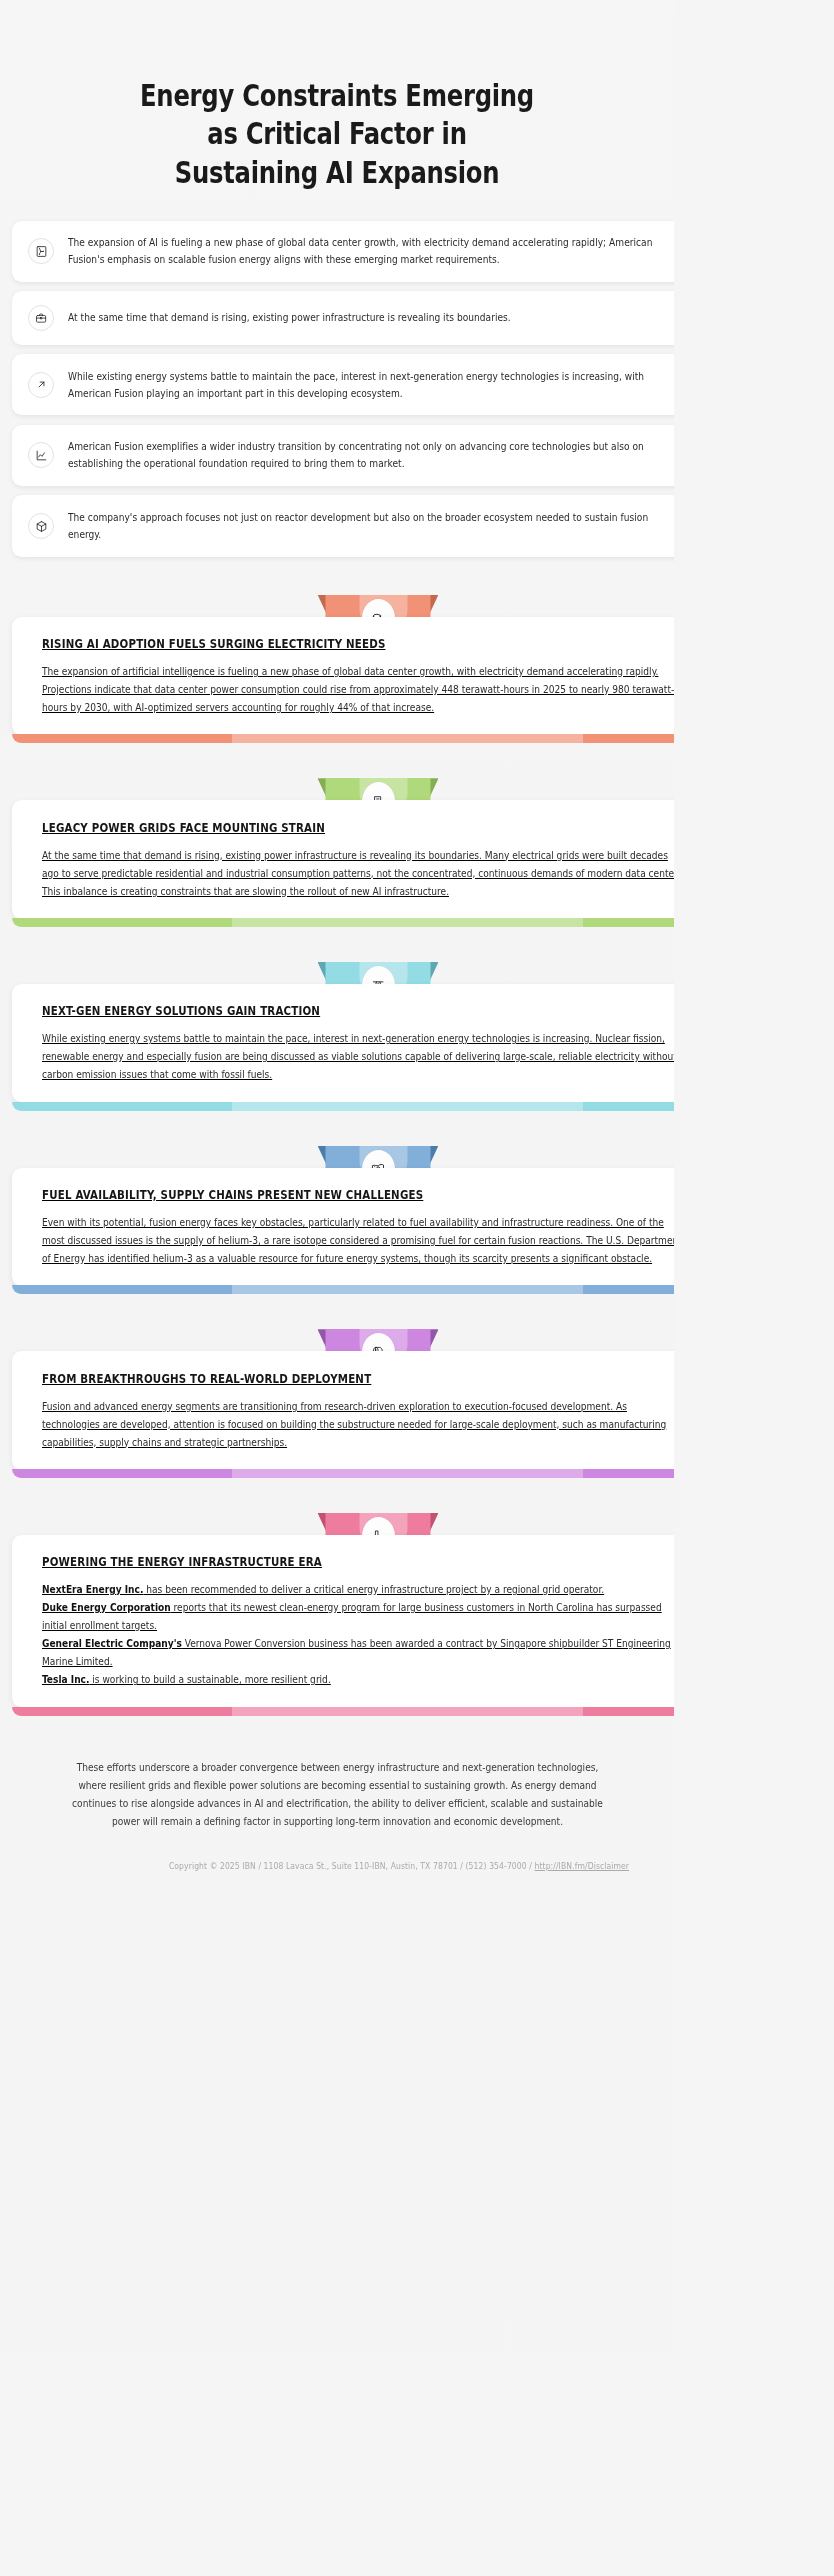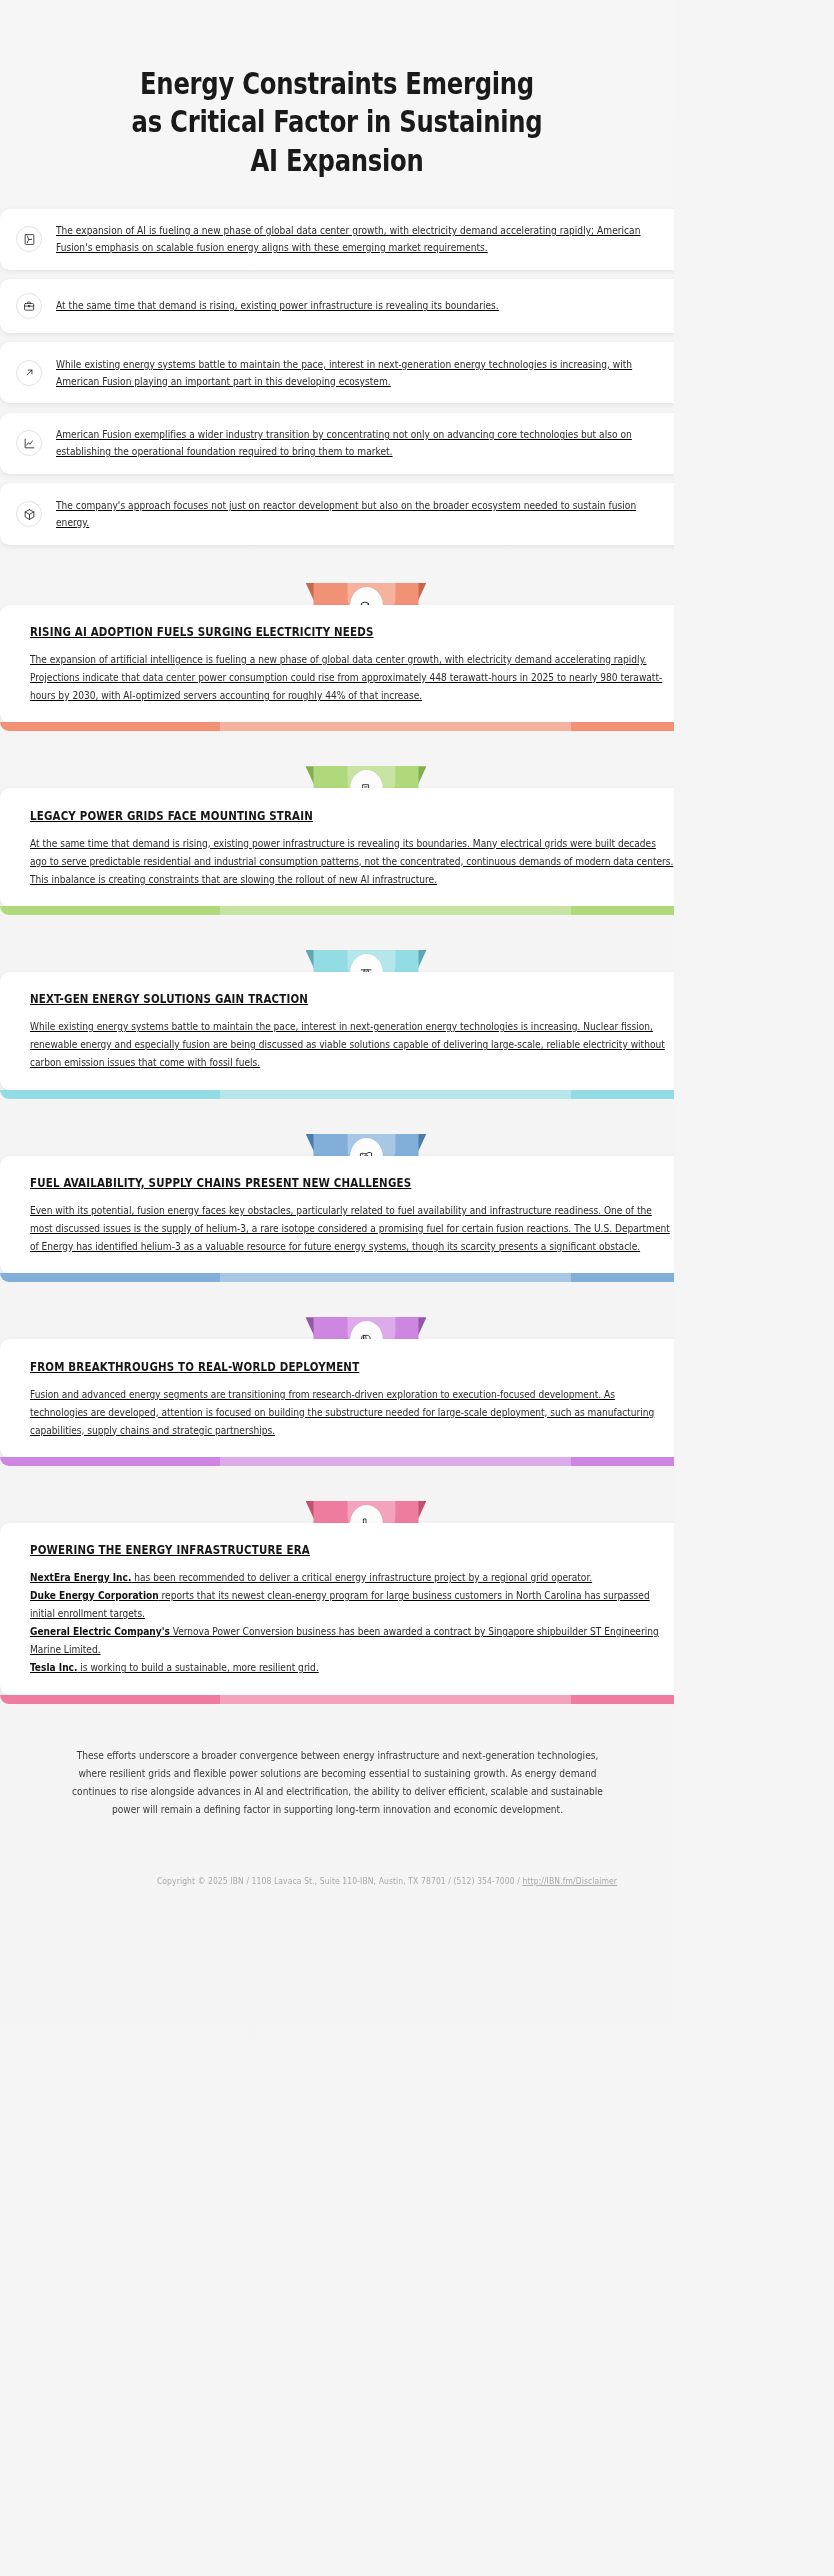--- a/index.html
+++ b/index.html
@@ -10,21 +10,21 @@
     background: #f5f5f5;
     font-family: "Liberation Sans", sans-serif;
     -webkit-font-smoothing: antialiased;
   }
 
   .page {
     width: 674px;
     min-height: 2576px;
     position: relative;
     background: linear-gradient(180deg, #f6f6f6 0%, #f4f4f4 50%, #f5f5f5 100%);
-    padding: 0;
+    padding: 12px;
     overflow: hidden;
   }
 
   
   .title-wrap {
     padding: 65px 102px 0 102px;
   }
   .page-title {
     font-family: "DejaVu Sans Condensed", "Liberation Sans Narrow", "Liberation Sans", sans-serif;
     font-weight: 700;
@@ -36,21 +36,20 @@
     transform: scaleX(0.9);
   }
 
   
   .summary-list {
     margin: 28.5px auto 0 auto;
     width: 693px;
     display: flex;
     flex-direction: column;
     gap: 9.5px;
-    text-decoration: underline;
   }
   .summary-card {
     background: #ffffff;
     border-radius: 9.5px;
     box-shadow: 0 1.4px 4.8px rgba(0,0,0,0.07), 0 0 0.7px rgba(0,0,0,0.05);
     display: flex;
     align-items: center;
     padding: 13.6px 20.4px 13.6px 16.3px;
     min-height: 50px;
   }
@@ -205,21 +204,21 @@
     text-align: center;
     font-family: "DejaVu Sans Condensed", "Liberation Sans Narrow", "Liberation Sans", sans-serif;
     font-size: 10.5px;
     line-height: 1.74;
     color: #3a3a3a;
     transform: scaleX(0.96);
   }
 
   
   .footer {
-    margin: 57px auto 0 auto;
+    margin: 30px auto 0 auto;
     width: 774px;
     text-align: center;
     font-family: "DejaVu Sans Condensed", "Liberation Sans Narrow", "Liberation Sans", sans-serif;
     font-size: 8.5px;
     color: #aaaaaa;
     letter-spacing: 0.1px;
     padding-bottom: 30px;
   }
   .footer a { color: #aaaaaa; text-decoration: underline; }
 </style>

